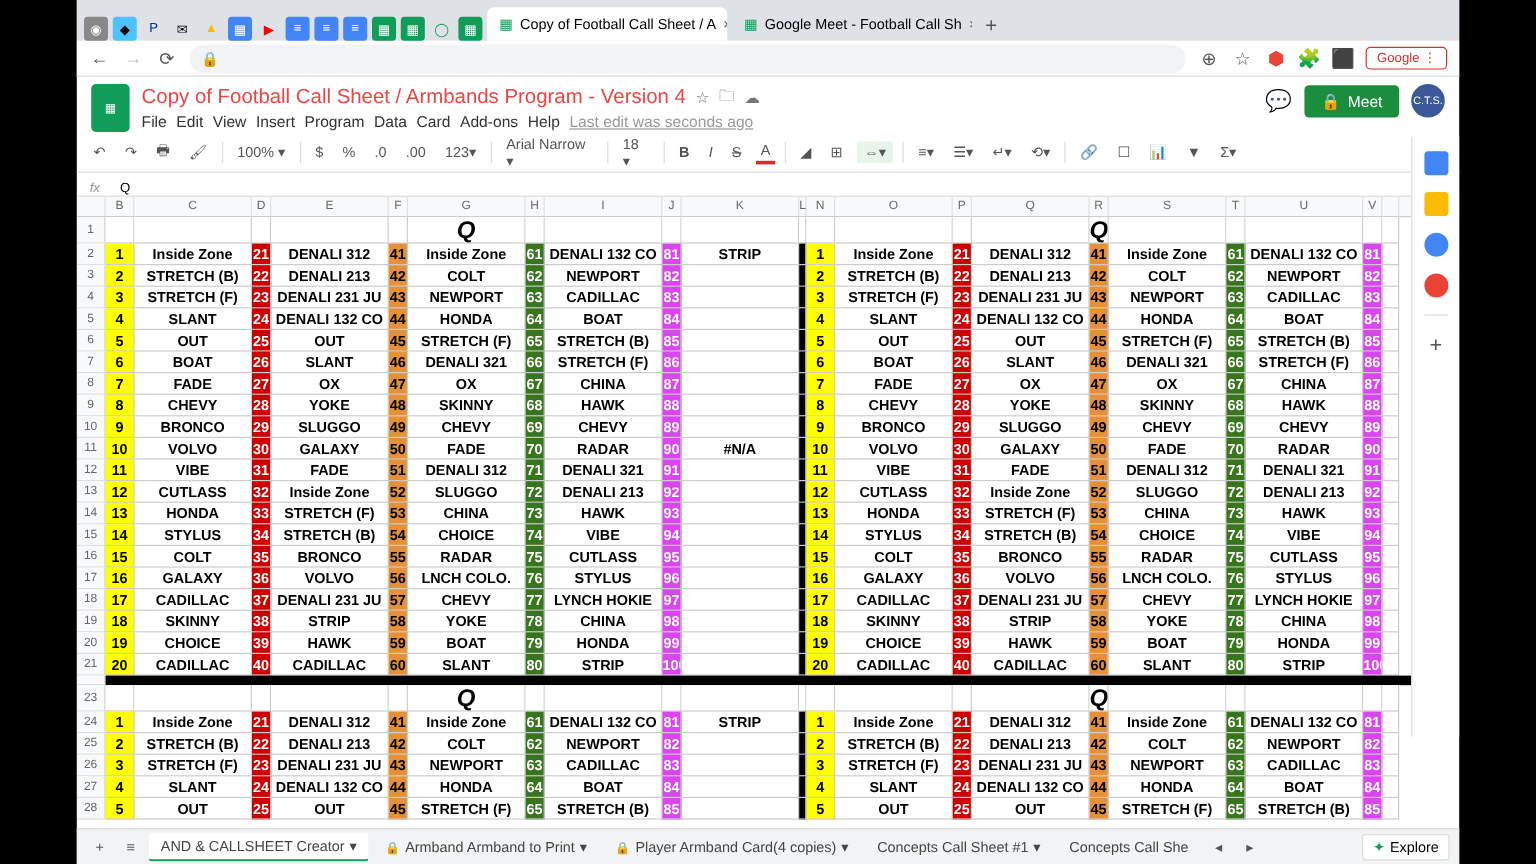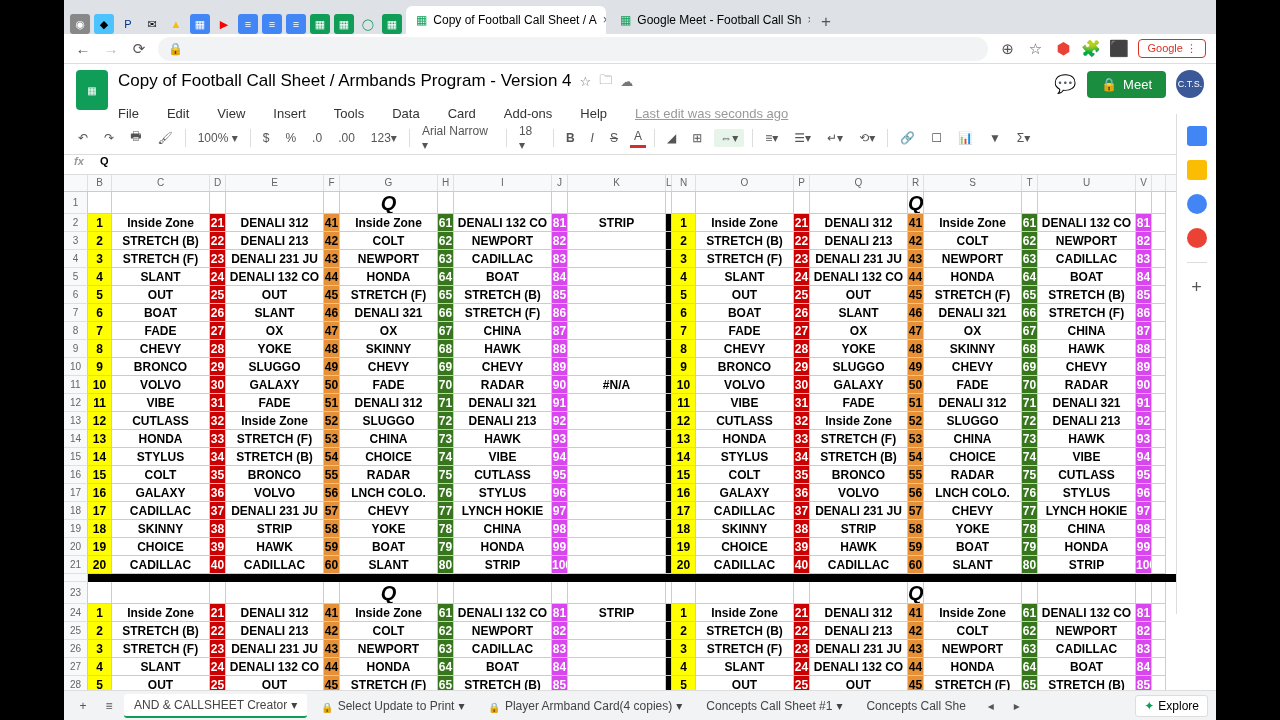--- a/index.html
+++ b/index.html
@@ -17,31 +17,31 @@
 .addrbar { height: 30px; background: #fff; display: flex; align-items: center; padding: 0 10px; gap: 10px; border-bottom: 1px solid #ddd; }
 .nav-icon { width: 18px; color: #555; text-align: center; font-size: 15px; }
 .nav-icon.dim { color: #bbb; }
 .omnibox { flex: 1; height: 24px; background: #f1f3f4; border-radius: 12px; display: flex; align-items: center; padding: 0 10px; font-size: 12px; color: #333; gap: 6px; }
 .ext-icon { width: 18px; height: 18px; display: flex; align-items: center; justify-content: center; }
 .update-btn { border: 1px solid #d93025; color: #d93025; font-size: 11px; padding: 2px 8px; border-radius: 4px; }
 .docs-header { padding: 6px 12px 0; display: flex; align-items: flex-start; gap: 10px; }
 .sheets-logo { width: 32px; height: 40px; background: #0f9d58; border-radius: 4px; position: relative; display:flex;align-items:center;justify-content:center;color:#fff;font-size:10px; }
 .title-area { flex: 1; }
 .doc-title-row { display: flex; align-items: center; gap: 8px; }
-.doc-title { font-size: 17px; color: #000000; }
+.doc-title { font-size: 17px; color: #ef4444; }
 .title-icon { color: #777; font-size: 13px; }
-.menubar { display: flex; gap: 28px; font-size: 13px; color: #333; margin-top: 14px; }
+.menubar { display: flex; gap: 8px; font-size: 13px; color: #333; margin-top: 2px; }
 .menubar span.recent { color: #999; text-decoration: underline; }
 .header-right { display: flex; align-items: center; gap: 10px; }
 .share-btn { background: #1a8e3e; color: #fff; font-size: 13px; padding: 6px 14px; border-radius: 4px; display: flex; align-items: center; gap: 6px; }
 .avatar { width: 28px; height: 28px; border-radius: 50%; background: #3b5998; color: #fff; font-size: 9px; display: flex; align-items: center; justify-content: center; }
 .toolbar { height: 34px; border-bottom: 1px solid #ddd; display: flex; align-items: center; padding: 0 10px; gap: 8px; font-size: 12px; color: #555; }
 .tb-sep { width: 1px; height: 18px; background: #ddd; }
 .tb-item { padding: 2px 4px; }
-.fx-row { height: 20px; border-bottom: 1px solid #ddd; display: flex; align-items: flex-start; font-size: 11px; font-weight: bold; }
+.fx-row { height: 20px; border-bottom: 1px solid #ddd; display: flex; align-items: flex-end; font-size: 11px; }
 .fx-label { width: 30px; text-align: center; color: #999; font-style: italic; }
 .fx-val { padding-left: 6px; }
 .sheet-area { position: relative; height: 540px; overflow: hidden; }
 .grid { display: grid; grid-template-columns: 24px 24px 98px 16px 98px 16px 98px 16px 98px 16px 98px 6px 24px 98px 16px 98px 16px 98px 16px 98px 16px 14px; font-size: 11px; }
 .col-headers { display: grid; grid-template-columns: 24px 24px 98px 16px 98px 16px 98px 16px 98px 16px 98px 6px 24px 98px 16px 98px 16px 98px 16px 98px 16px 14px; background: #f8f9fa; border-bottom: 1px solid #ccc; font-size: 10px; color: #666; }
 .col-headers div { text-align: center; border-right: 1px solid #e0e0e0; height: 16px; line-height: 16px; }
 .row-hdr { background: #f8f9fa; border-right: 1px solid #ccc; border-bottom: 1px solid #e0e0e0; text-align: center; color: #666; font-size: 10px; display:flex;align-items:center;justify-content:center; }
 .cell { border-right: 1px solid #ccc; border-bottom: 1px solid #ccc; text-align: center; font-family: 'Arial Narrow', Arial; font-weight: bold; height: 18px; line-height: 18px; overflow: hidden; white-space: nowrap; font-size: 12px; }
 .num { color: #000; }
 .yellow { background: #ffff00; }
@@ -117,21 +117,21 @@
         <span class="doc-title">Copy of Football Call Sheet / Armbands Program - Version 4</span>
         <span class="title-icon">☆</span>
         <span class="title-icon">🗀</span>
         <span class="title-icon">☁</span>
       </div>
       <div class="menubar">
         <span>File</span>
         <span>Edit</span>
         <span>View</span>
         <span>Insert</span>
-        <span>Tools</span>
+        <span>Program</span>
         <span>Data</span>
         <span>Card</span>
         <span>Add-ons</span>
         <span>Help</span>
         <span class="recent">Last edit was seconds ago</span>
       </div>
     </div>
     <div class="header-right">
       <span style="color:#555;font-size:18px">💬</span>
       <div class="share-btn">
@@ -876,21 +876,21 @@
   <div class="sp-icon" style="background:#4285f4;border-radius:50%"></div>
   <div class="sp-icon" style="background:#ea4335;border-radius:50%"></div>
   <div style="height:1px;width:20px;background:#ddd"></div>
   <div style="color:#555;font-size:18px">+</div>
 </div>
 
 <div class="sheet-tabs">
   <span class="st-btn">+</span>
   <span class="st-btn">≡</span>
   <div class="st-tab active"><span>AND &amp; CALLSHEET Creator</span> ▾</div>
-  <div class="st-tab"><span class="lock">🔒</span><span>Select Update to Print</span> ▾</div>
+  <div class="st-tab"><span class="lock">🔒</span><span>Armband Armband to Print</span> ▾</div>
   <div class="st-tab"><span class="lock">🔒</span><span>Player Armband Card(4 copies)</span> ▾</div>
   <div class="st-tab"><span>Concepts Call Sheet #1</span> ▾</div>
   <div class="st-tab">
       <span>Concepts Call She</span>
     </div>
   <span class="st-btn">◂</span>
   <span class="st-btn">▸</span>
   <div class="explore">
       <span style="color:#0f9d58">✦</span>
       <span>Explore</span>

